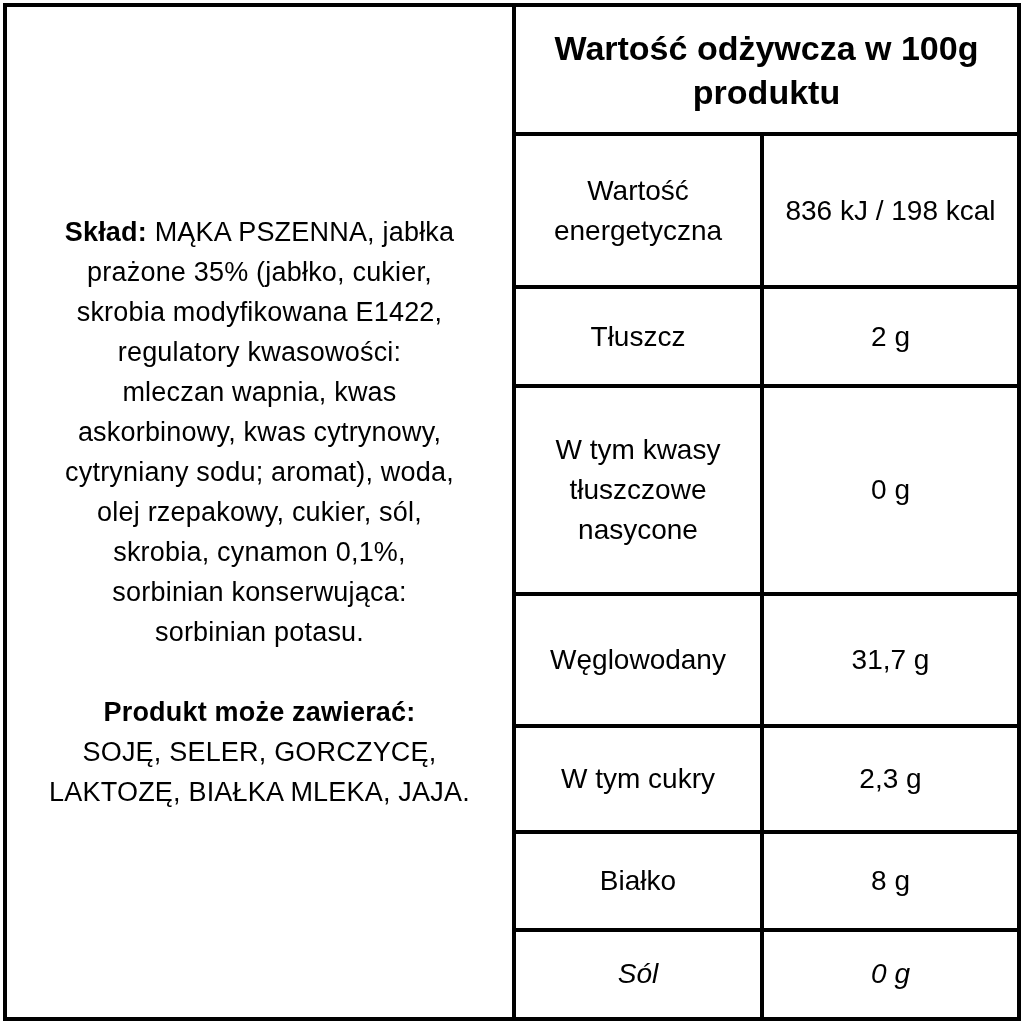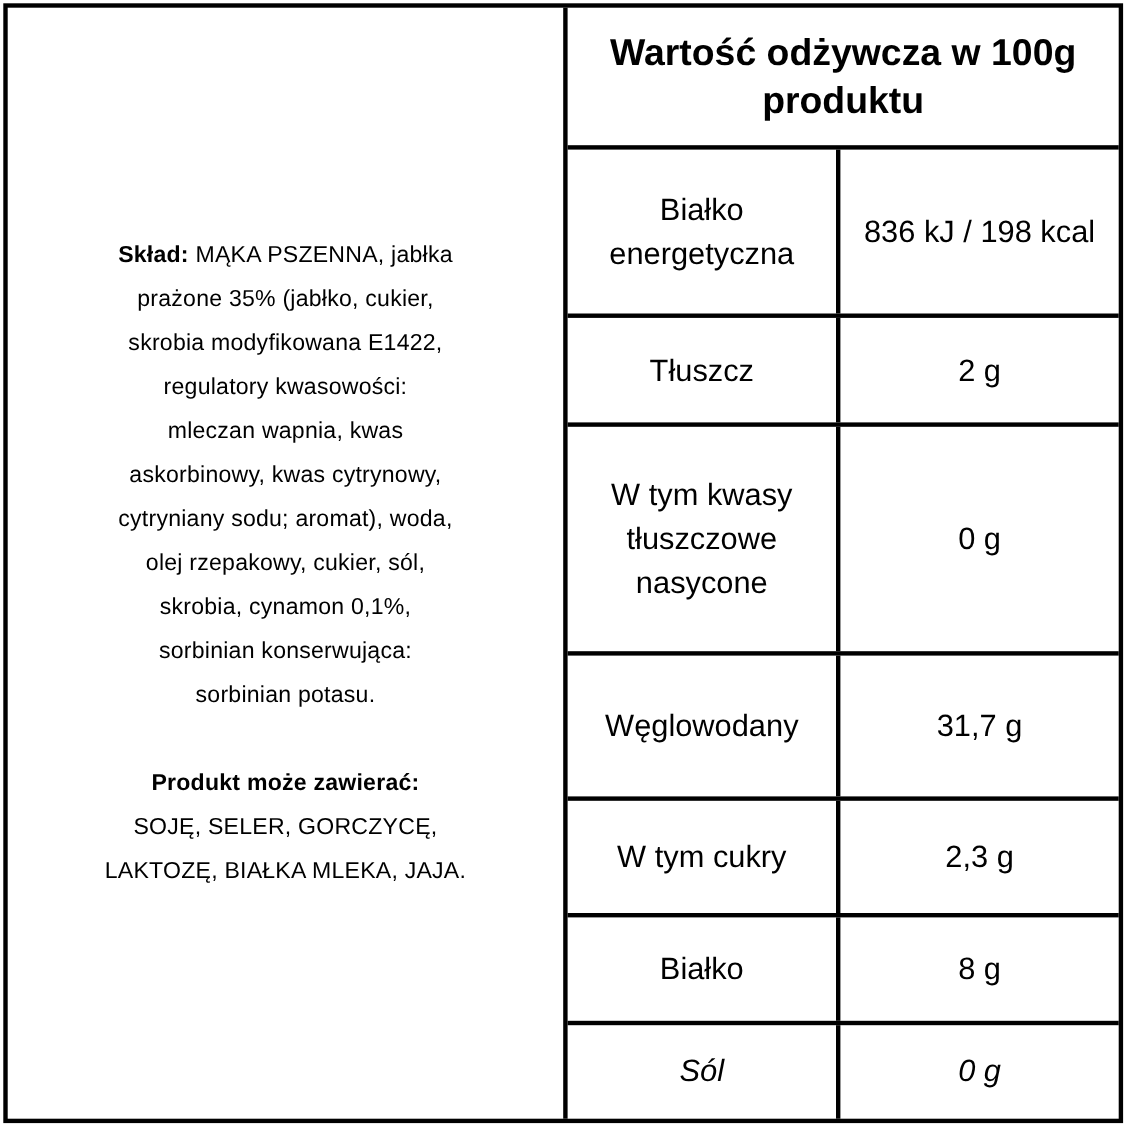--- a/index.html
+++ b/index.html
@@ -30,21 +30,21 @@
     flex: 0 0 505px;
     display: flex;
     align-items: center;
     justify-content: center;
     box-sizing: border-box;
     padding: 0 4px;
     overflow: hidden;
   }
   .ingredients-inner {
     text-align: center;
-    font-size: 21px;
+    font-size: 27px;
     line-height: 40px;
     font-weight: 500;
     letter-spacing: 0.2px;
   }
   .ing-line { white-space: nowrap; }
   .ing-bold { font-weight: 700; }
   .para-allergens { margin-top: 40px; }
   
   .nutrition-table {
     flex: 1 1 auto;
@@ -126,21 +126,21 @@
           <div class="ing-line"><span>SOJĘ, SELER, GORCZYCĘ,</span></div>
           <div class="ing-line"><span>LAKTOZĘ, BIAŁKA MLEKA, JAJA.</span></div>
         </div>
       </div>
     </div>
 
     <div class="nutrition-table">
       <div class="nt-header rh-header">Wartość odżywcza w 100g produktu</div>
 
       <div class="nt-row rh-0">
-        <div class="nt-cell nt-label">Białko energetyczna</div>
+        <div class="nt-cell nt-label">Wartość energetyczna</div>
         <div class="nt-cell nt-value">836 kJ / 198 kcal</div>
       </div>
 
       <div class="nt-row rh-1">
         <div class="nt-cell nt-label">Tłuszcz</div>
         <div class="nt-cell nt-value">2 g</div>
       </div>
 
       <div class="nt-row rh-2">
         <div class="nt-cell nt-label">W tym kwasy tłuszczowe nasycone</div>

